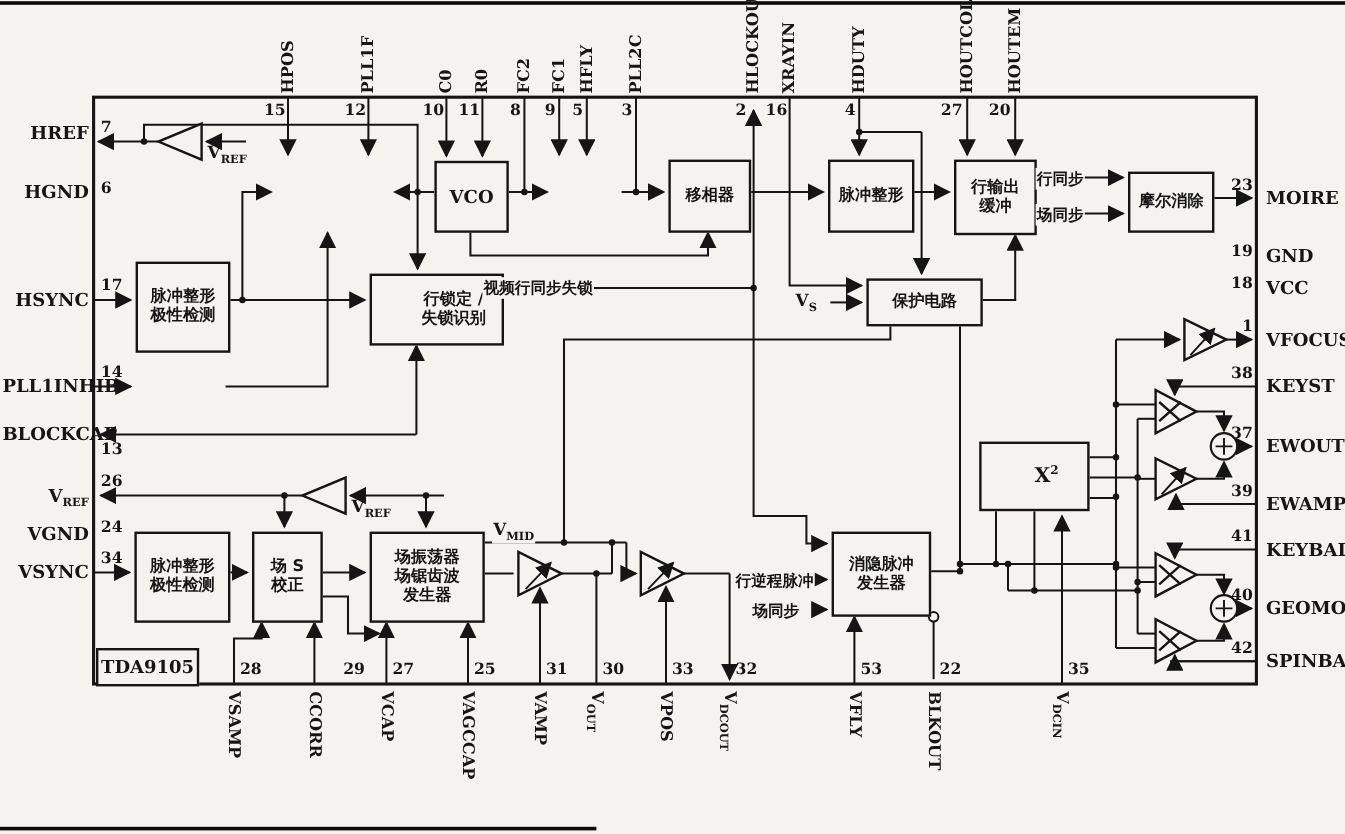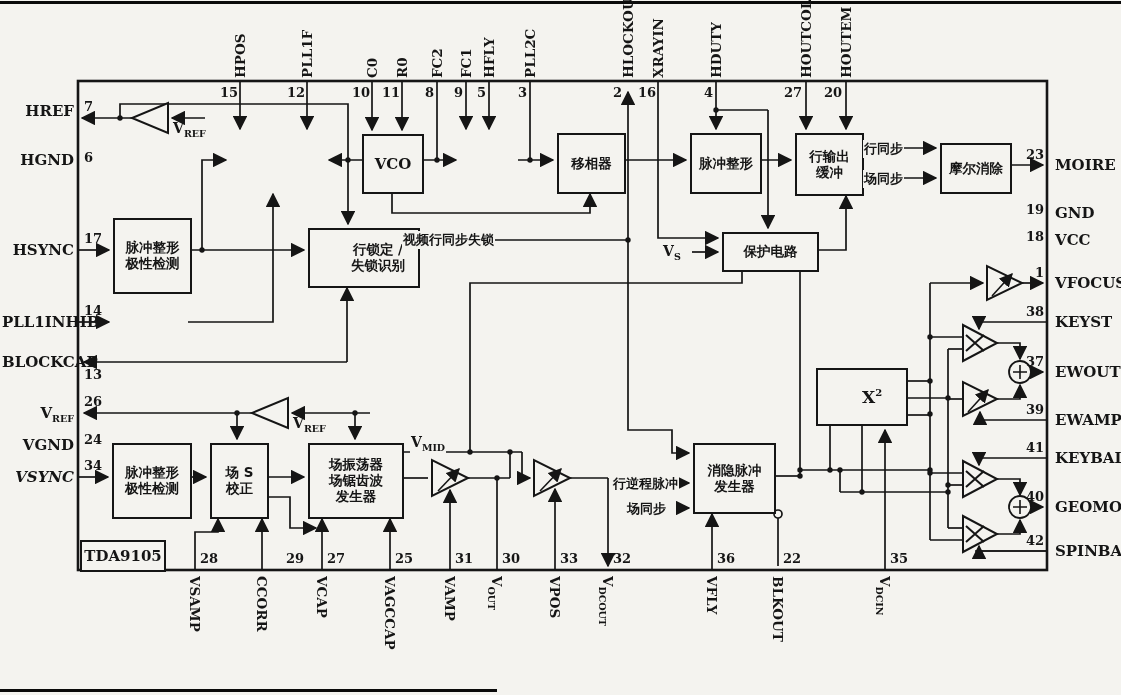--- a/index.html
+++ b/index.html
@@ -280,21 +280,21 @@
   <div class="pn" style="left:84px;top:432px;">24</div>
   <div class="pn" style="left:84px;top:458px;">34</div>
 
   <div class="pl" style="left:2px;top:102px;width:72px;text-align:right;"><span>HREF</span><sub></sub></div>
   <div class="pl" style="left:2px;top:151px;width:72px;text-align:right;"><span>HGND</span><sub></sub></div>
   <div class="pl" style="left:2px;top:241px;width:72px;text-align:right;"><span>HSYNC</span><sub></sub></div>
   <div class="pl" style="left:2px;top:313px;width:72px;text-align:right;"><span>PLL1INHIB</span><sub></sub></div>
   <div class="pl" style="left:2px;top:353px;width:72px;text-align:right;"><span>BLOCKCAP</span><sub></sub></div>
   <div class="pl" style="left:2px;top:404px;width:72px;text-align:right;"><span>V</span><sub>REF</sub></div>
   <div class="pl" style="left:2px;top:436px;width:72px;text-align:right;"><span>VGND</span><sub></sub></div>
-  <div class="pl" style="left:2px;top:468px;width:72px;text-align:right;font-style:italic;"><span>VSYNC</span><sub></sub></div>
+  <div class="pl" style="left:2px;top:468px;width:72px;text-align:right;"><span>VSYNC</span><sub></sub></div>
 
   <div class="pn" style="left:1014px;top:147px;width:30px;text-align:right;">23</div>
   <div class="pn" style="left:1014px;top:202px;width:30px;text-align:right;">19</div>
   <div class="pn" style="left:1014px;top:229px;width:30px;text-align:right;">18</div>
   <div class="pn" style="left:1014px;top:265px;width:30px;text-align:right;">1</div>
   <div class="pn" style="left:1014px;top:304px;width:30px;text-align:right;">38</div>
   <div class="pn" style="left:1014px;top:354px;width:30px;text-align:right;">37</div>
   <div class="pn" style="left:1014px;top:402px;width:30px;text-align:right;">39</div>
   <div class="pn" style="left:1014px;top:440px;width:30px;text-align:right;">41</div>
   <div class="pn" style="left:1014px;top:489px;width:30px;text-align:right;">40</div>
@@ -312,21 +312,21 @@
   <div class="pl" style="left:1055px;top:542px;"><span>SPINBAL</span><sub></sub></div>
 
   <div class="pn" style="left:200px;top:551px;">28</div>
   <div class="pn" style="left:267px;top:551px;margin-left:19px;">29</div>
   <div class="pn" style="left:327px;top:551px;">27</div>
   <div class="pn" style="left:395px;top:551px;">25</div>
   <div class="pn" style="left:455px;top:551px;">31</div>
   <div class="pn" style="left:502px;top:551px;text-align:right;">30</div>
   <div class="pn" style="left:560px;top:551px;">33</div>
   <div class="pn" style="left:613px;top:551px;">32</div>
-  <div class="pn" style="left:717px;top:551px;">36</div>
+  <div class="pn" style="left:717px;top:551px;">53</div>
   <div class="pn" style="left:783px;top:551px;">22</div>
   <div class="pn" style="left:890px;top:551px;">35</div>
 
   <div class="vb" style="left:203px;top:576px;"><span>VSAMP</span><sub></sub></div>
   <div class="vb" style="left:270px;top:576px;"><span>CCORR</span><sub></sub></div>
   <div class="vb" style="left:330px;top:576px;"><span>VCAP</span><sub></sub></div>
   <div class="vb" style="left:398px;top:576px;"><span>VAGCCAP</span><sub></sub></div>
   <div class="vb" style="left:458px;top:576px;"><span>VAMP</span><sub></sub></div>
   <div class="vb" style="left:505px;top:576px;"><span>V</span><sub>OUT</sub></div>
   <div class="vb" style="left:563px;top:576px;"><span>VPOS</span><sub></sub></div>

